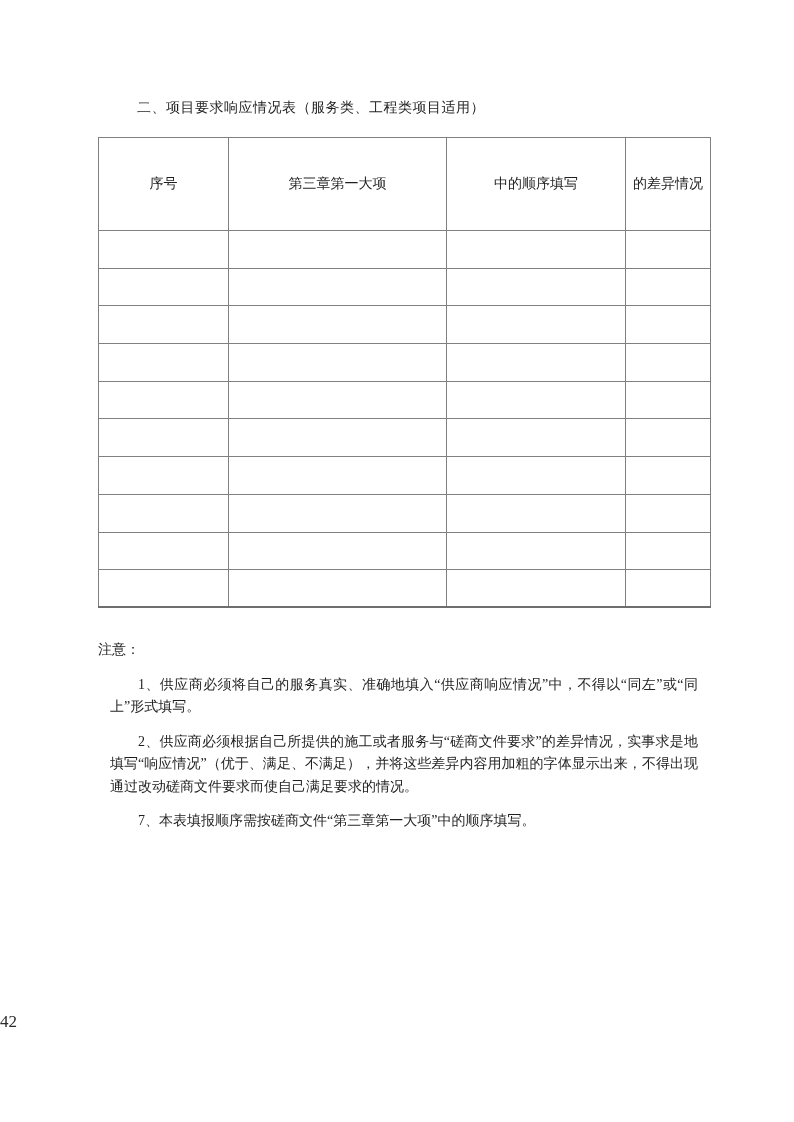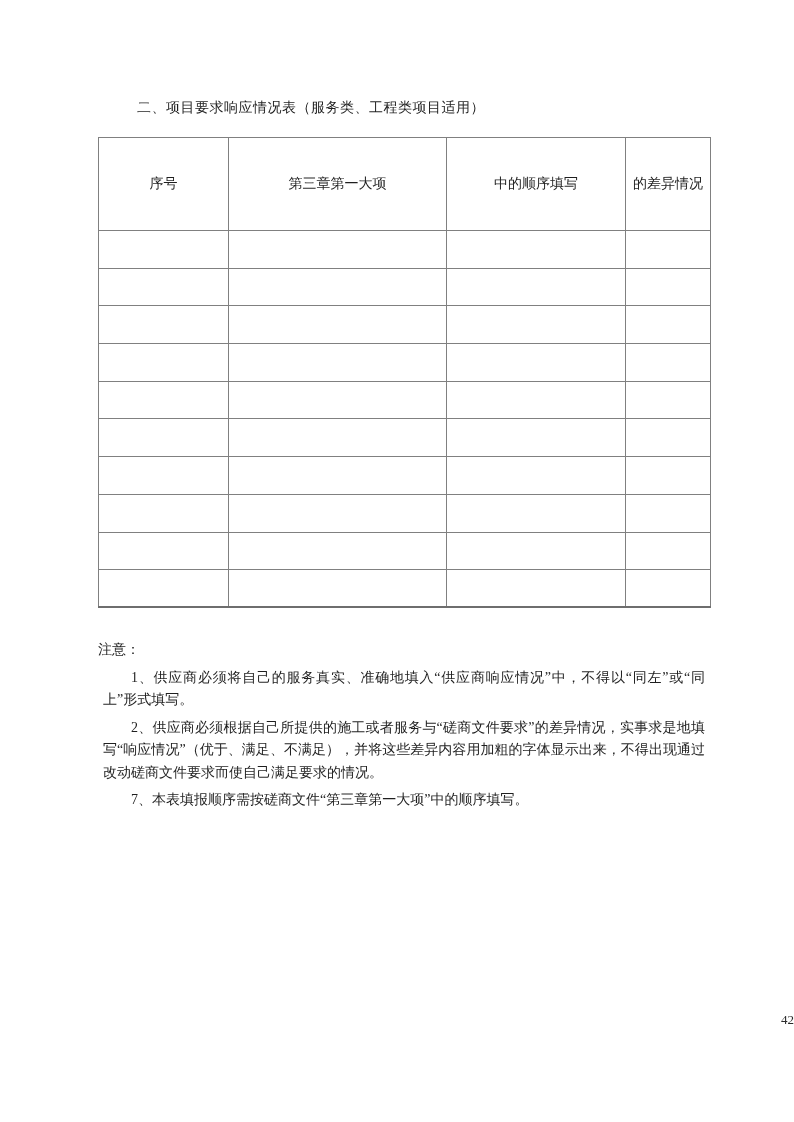--- a/index.html
+++ b/index.html
@@ -54,29 +54,29 @@
     font-size: 14px;
     line-height: 22.5px;
     text-align: justify;
     color: #1f1f1f;
   }
   .notes .notes-label {
     font-weight: normal;
   }
   .notes p.note-item {
     text-indent: 2em;
-    margin: 5px;
+    margin: 12px;
   }
   .page-number {
     position: absolute;
-    left: 8px;
+    left: 0;
     right: 0;
     top: 1012px;
-    text-align: right;
-    font-size: 13px;
+    text-align: left;
+    font-size: 17px;
     color: #2a2a2a;
   }
 </style>
 </head>
 <body>
 
 <div class="page">
 
   <div class="doc-title">二、项目要求响应情况表（服务类、工程类项目适用）</div>
 

